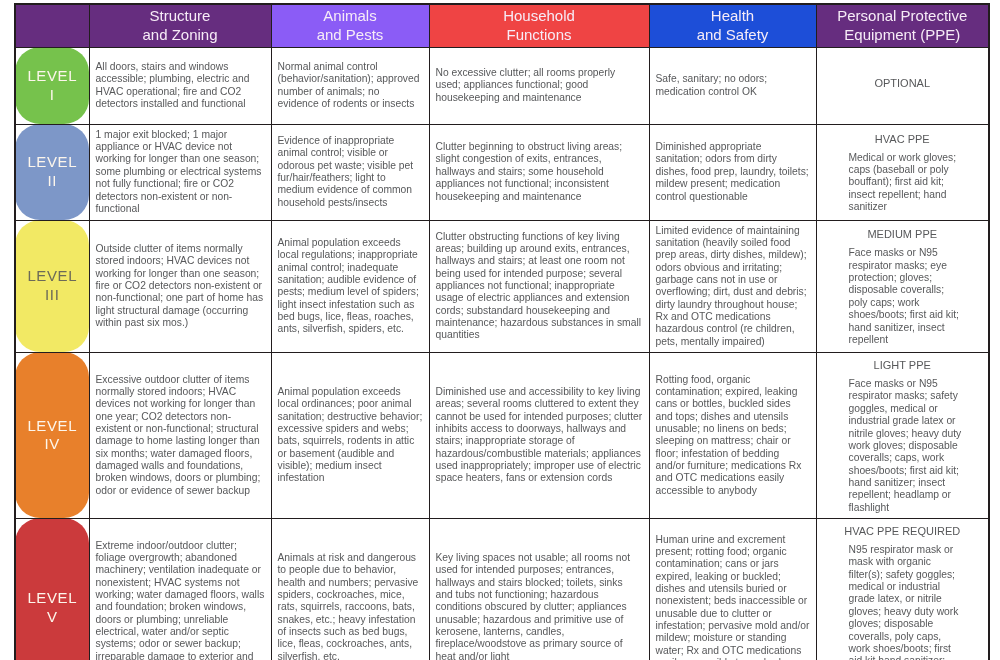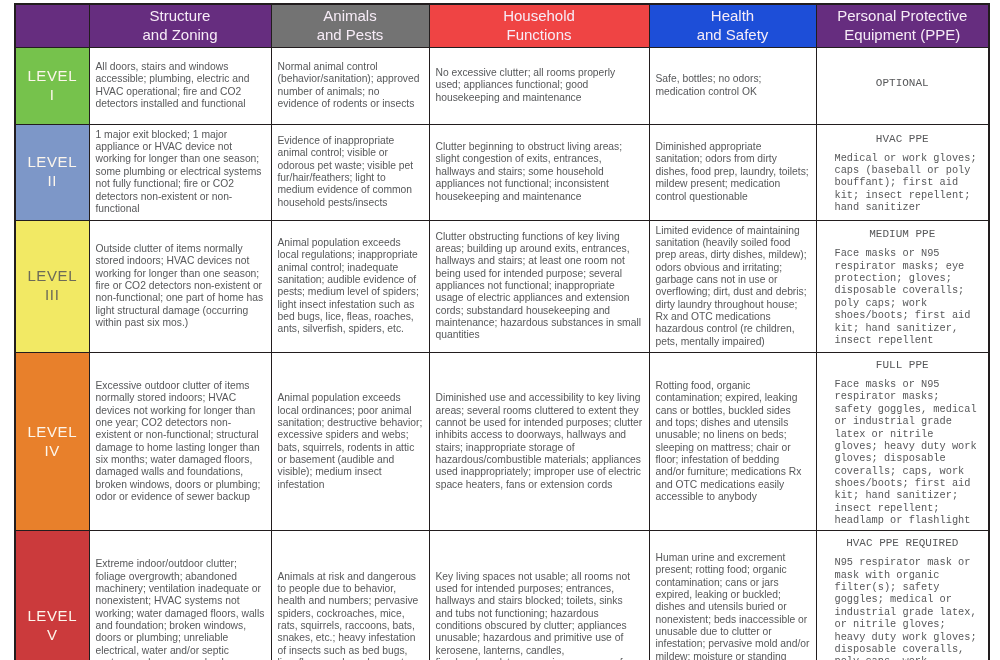--- a/index.html
+++ b/index.html
@@ -35,30 +35,31 @@
     padding: 2px 4px;
   }
   td.level {
     text-align: center;
     vertical-align: middle;
     font-size: 15px;
     line-height: 1.25;
     letter-spacing: 0.6px;
     white-space: pre-line;
     padding: 2px;
+    border-radius: 25px;
   }
   td.body {
     vertical-align: middle;
     padding: 4px 6px;
     font-size: 10.3px;
     line-height: 1.2;
     color: #57585a;
     text-align: left;
   }
-  td.ppe { padding: 4px 10px; font-family: Liberation Mono, monospace; }
+  td.ppe { padding: 4px 24px; }
   .ppe-title {
     text-align: center;
     font-size: 11px;
     margin: 2px 0 6px 0;
   }
   .ppe-body { text-align: left; margin-left: 8px; }
 </style>
 </head>
 <body>
 
@@ -69,37 +70,37 @@
     <col style="width:158px">
     <col style="width:220px">
     <col style="width:167px">
     <col style="width:173px">
   </colgroup>
   <tbody>
       <tr style="height:37px">
     <th class="hdr" style="background-color: rgb(102, 45, 127); color: rgb(247, 236, 247);"></th>
     <th class="hdr" style="background-color: rgb(102, 45, 127); color: rgb(247, 236, 247);">Structure
 and Zoning</th>
-    <th class="hdr" style="background-color: #737373; color: rgb(247, 236, 247);">Animals
+    <th class="hdr" style="background-color: #8b5cf6; color: rgb(247, 236, 247);">Animals
 and Pests</th>
     <th class="hdr" style="background-color: #ef4444; color: rgb(247, 236, 247);">Household
 Functions</th>
     <th class="hdr" style="background-color: #1d4ed8; color: rgb(247, 236, 247);">Health
 and Safety</th>
     <th class="hdr" style="background-color: rgb(102, 45, 127); color: rgb(247, 236, 247);">Personal Protective
 Equipment (PPE)</th>
   </tr>
 
   <tr style="height:77px">
     <td class="level" style="background-color: rgb(118, 194, 76); color: rgb(253, 246, 236);">LEVEL
 I</td>
     <td class="body">All doors, stairs and windows accessible; plumbing, electric and HVAC operational; fire and CO2 detectors installed and functional</td>
     <td class="body">Normal animal control (behavior/sanitation); approved number of animals; no evidence of rodents or insects</td>
     <td class="body">No excessive clutter; all rooms properly used; appliances functional; good housekeeping and maintenance</td>
-    <td class="body">Safe, bottles; no odors; medication control OK</td>
+    <td class="body">Safe, sanitary; no odors; medication control OK</td>
     <td class="body ppe">
       <div class="ppe-title">OPTIONAL</div>
       <div class="ppe-body"></div>
     </td>
   </tr>
 
   <tr style="height:96px">
     <td class="level" style="background-color: rgb(125, 151, 200); color: rgb(253, 246, 236);">LEVEL
 II</td>
     <td class="body">1 major exit blocked; 1 major appliance or HVAC device not working for longer than one season; some plumbing or electrical systems not fully functional; fire or CO2 detectors non-existent or non-functional</td>
@@ -126,21 +127,21 @@
   </tr>
 
   <tr style="height:152px">
     <td class="level" style="background-color: rgb(232, 128, 43); color: rgb(253, 246, 236);">LEVEL
 IV</td>
     <td class="body">Excessive outdoor clutter of items normally stored indoors; HVAC devices not working for longer than one year; CO2 detectors non-existent or non-functional; structural damage to home lasting longer than six months; water damaged floors, damaged walls and foundations, broken windows, doors or plumbing; odor or evidence of sewer backup</td>
     <td class="body">Animal population exceeds local ordinances; poor animal sanitation; destructive behavior; excessive spiders and webs; bats, squirrels, rodents in attic or basement (audible and visible); medium insect infestation</td>
     <td class="body">Diminished use and accessibility to key living areas; several rooms cluttered to extent they cannot be used for intended purposes; clutter inhibits access to doorways, hallways and stairs; inappropriate storage of hazardous/combustible materials; appliances used inappropriately; improper use of electric space heaters, fans or extension cords</td>
     <td class="body">Rotting food, organic contamination; expired, leaking cans or bottles, buckled sides and tops; dishes and utensils unusable; no linens on beds; sleeping on mattress; chair or floor; infestation of bedding and/or furniture; medications Rx and OTC medications easily accessible to anybody</td>
     <td class="body ppe">
-      <div class="ppe-title">FULL PPE</div>
+      <div class="ppe-title">LIGHT PPE</div>
       <div class="ppe-body">Face masks or N95 respirator masks; safety goggles, medical or industrial grade latex or nitrile gloves; heavy duty work gloves; disposable coveralls; caps, work shoes/boots; first aid kit; hand sanitizer; insect repellent; headlamp or flashlight</div>
     </td>
   </tr>
 
   <tr style="height:158px">
     <td class="level" style="background-color: rgb(203, 58, 60); color: rgb(253, 246, 236);">LEVEL
 V</td>
     <td class="body">Extreme indoor/outdoor clutter; foliage overgrowth; abandoned machinery; ventilation inadequate or nonexistent; HVAC systems not working; water damaged floors, walls and foundation; broken windows, doors or plumbing; unreliable electrical, water and/or septic systems; odor or sewer backup; irreparable damage to exterior and interior structure</td>
     <td class="body">Animals at risk and dangerous to people due to behavior, health and numbers; pervasive spiders, cockroaches, mice, rats, squirrels, raccoons, bats, snakes, etc.; heavy infestation of insects such as bed bugs, lice, fleas, cockroaches, ants, silverfish, etc.</td>
     <td class="body">Key living spaces not usable; all rooms not used for intended purposes; entrances, hallways and stairs blocked; toilets, sinks and tubs not functioning; hazardous conditions obscured by clutter; appliances unusable; hazardous and primitive use of kerosene, lanterns, candles, fireplace/woodstove as primary source of heat and/or light</td>

